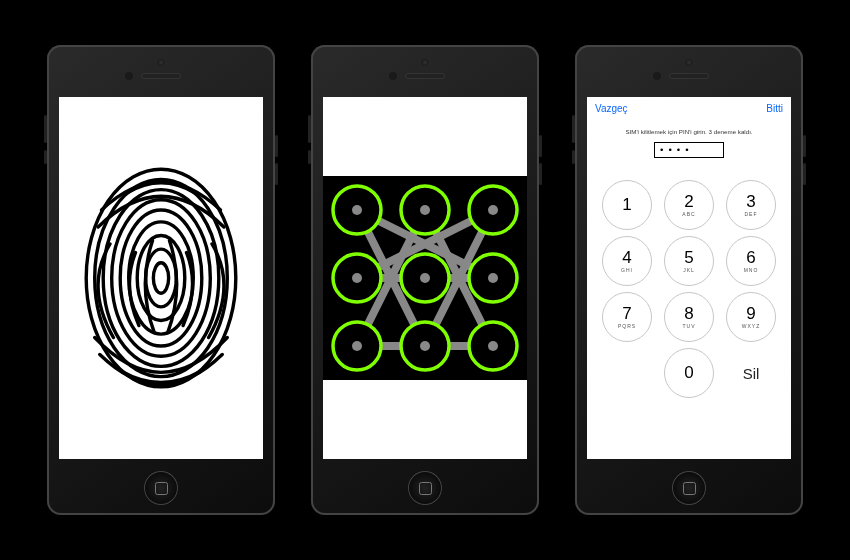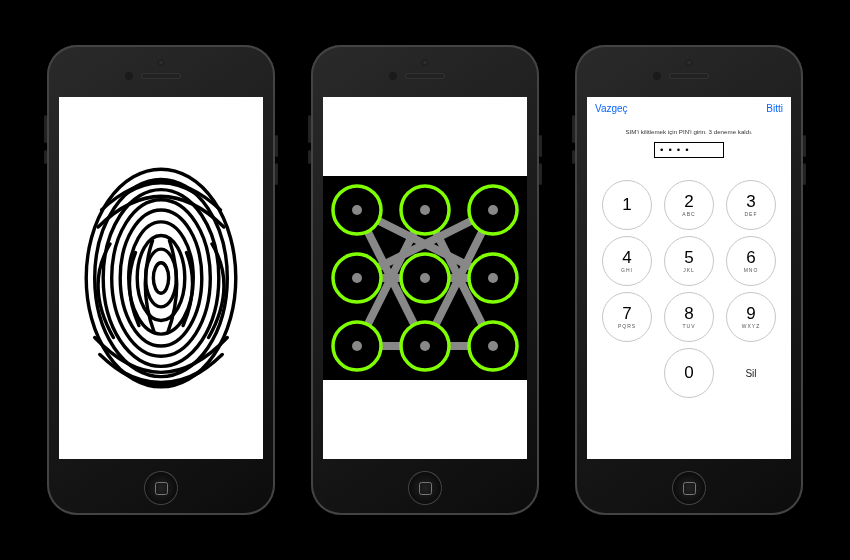--- a/index.html
+++ b/index.html
@@ -11,21 +11,21 @@
     justify-content: center;
     align-items: center;
     gap: 36px;
     font-family: -apple-system, "Helvetica Neue", Arial, sans-serif;
     overflow: hidden;
   }
   .phone {
     width: 228px;
     height: 470px;
     background: linear-gradient(145deg,#2a2a2a,#0c0c0c);
-    border-radius: 30px;
+    border-radius: 14px;
     box-shadow: 0 0 0 2px #444 inset, 0 6px 18px rgba(0,0,0,.8);
     position: relative;
     display: flex;
     flex-direction: column;
     align-items: center;
     padding: 52px 12px 50px 12px;
   }
   .speaker {
     position: absolute;
     top: 28px; left: 50%; transform: translateX(-50%);
@@ -84,21 +84,21 @@
   
   .pin-screen{ width:100%; height:100%; background:#fff; display:flex; flex-direction:column; }
   .pin-top{ display:flex; justify-content:space-between; padding:6px 8px; font-size:10px; color:#0b66ff; }
   .pin-msg{ text-align:center; font-size:6.2px; color:#333; margin-top:8px; line-height:1.3; }
   .pin-box{ margin:6px auto 0 auto; width:70px; height:16px; border:1px solid #000; font-size:9px; letter-spacing:3px; text-align:left; padding:2px 4px 0 4px; color:#000; font-family:monospace;}
   .keypad{ margin-top:22px; display:grid; grid-template-columns:repeat(3,50px); grid-template-rows:repeat(4,50px); gap:6px 12px; justify-content:center;}
   .key{ width:50px; height:50px; border:1px solid #c7c7c7; border-radius:50%; display:flex; flex-direction:column; align-items:center; justify-content:center; color:#000;}
   .key .num{ font-size:17px; line-height:1; font-weight:300;}
   .key .let{ font-size:5px; letter-spacing:1px; color:#555; margin-top:1px;}
   .key.zero{ grid-column:2; }
-  .del{ grid-column:3; display:flex; align-items:center; justify-content:center; font-size:10px; color:#222; }
+  .del{ grid-column:3; display:flex; align-items:center; justify-content:center; font-size:15px; color:#222; }
 </style>
 </head>
 <body>
 
 <div class="phone">
   <div class="cam"></div>
   <div class="speaker"></div>
   <div class="sensor"></div>
   <div class="sidebtn sb-vol1"></div>
   <div class="sidebtn sb-vol2"></div>

